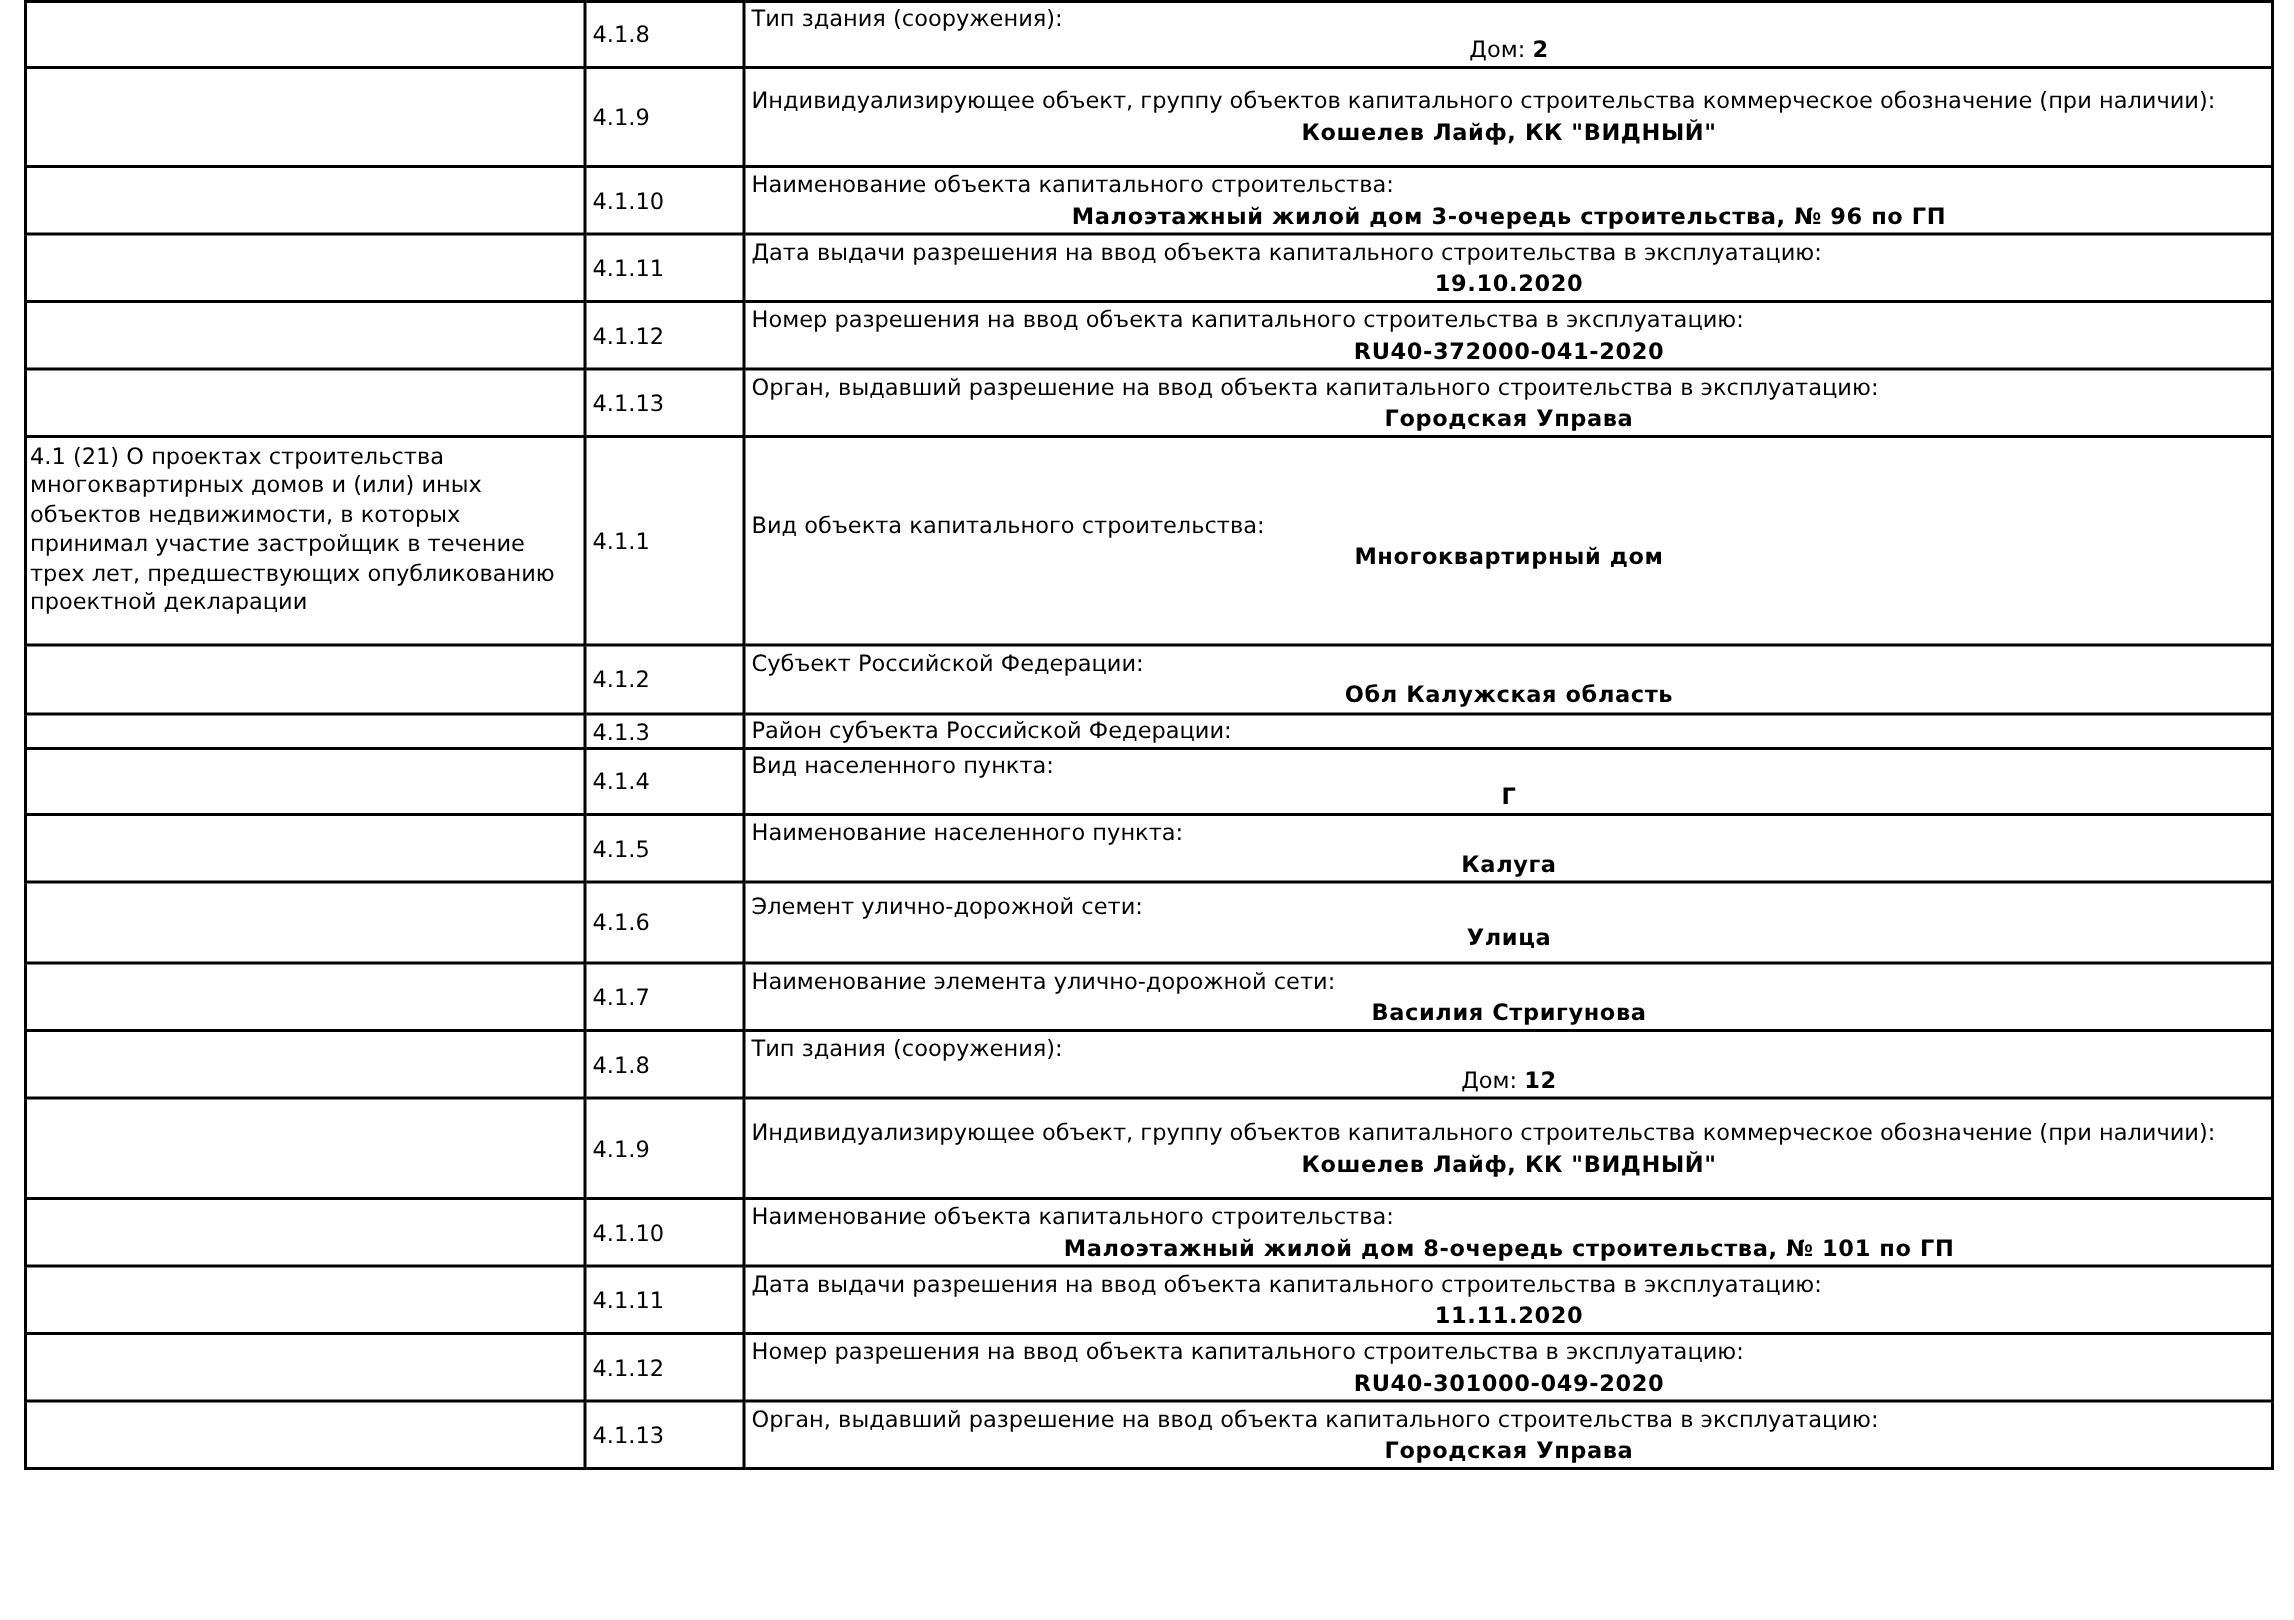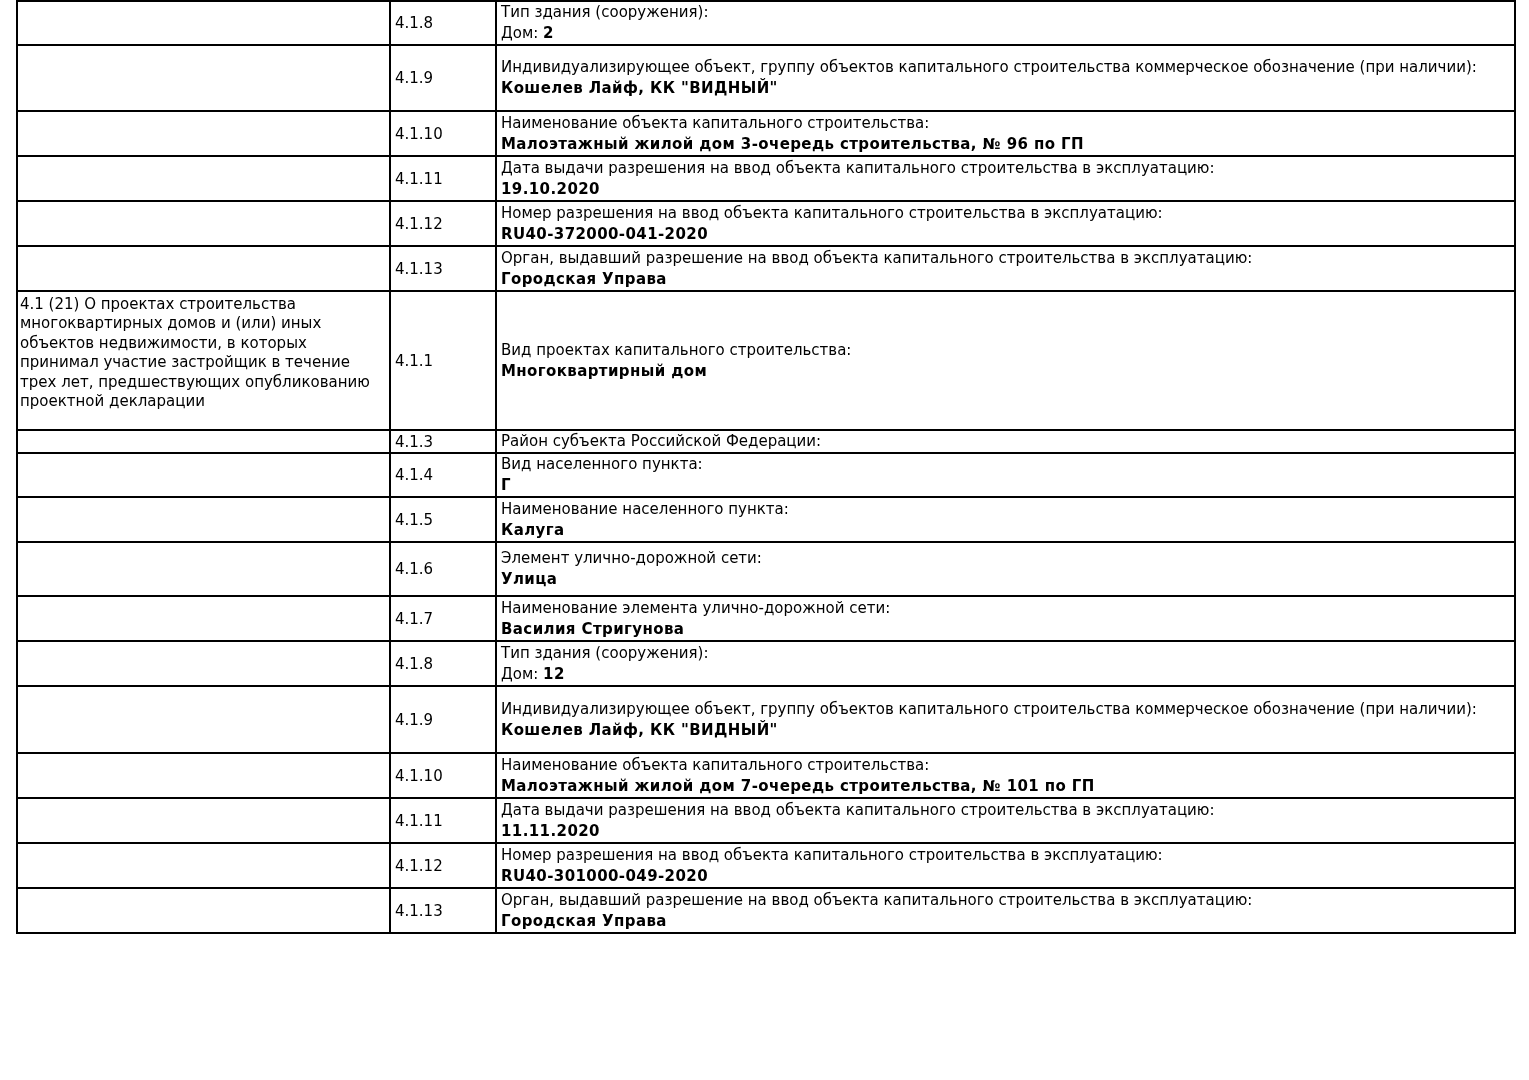--- a/index.html
+++ b/index.html
@@ -45,20 +45,21 @@
     vertical-align: middle;
     padding-left: 4px;
   }
   .label-line {
     line-height: 21px;
   }
   .value-line {
     font-weight: bold;
     line-height: 21px;
     letter-spacing: 0.4px;
+    text-align: center;
   }
   .value-prefix {
     font-weight: normal;
     letter-spacing: 0;
   }
 </style>
 </head>
 <body>
 
 <table class="doc-table">
@@ -147,25 +148,37 @@
   </tr>
 
   <tr style="height: 139px;">
     <td class="section-cell">
       <div class="section-text">4.1 (21) О проектах строительства многоквартирных домов и (или) иных объектов недвижимости, в которых принимал участие застройщик в течение трех лет, предшествующих опубликованию проектной декларации</div>
     </td>
     <td class="code-cell">
       <span>4.1.1</span>
     </td>
     <td class="details-cell">
-      <div class="label-line">Вид проектах капитального строительства:</div>
+      <div class="label-line">Вид объекта капитального строительства:</div>
       <div class="value-line"><span class="value-prefix"></span><span class="value-bold">Многоквартирный дом</span></div>
     </td>
   </tr>
 
+  <tr style="height: 46px;">
+    <td class="section-cell">
+      <div class="section-text"></div>
+    </td>
+    <td class="code-cell">
+      <span>4.1.2</span>
+    </td>
+    <td class="details-cell">
+      <div class="label-line">Субъект Российской Федерации:</div>
+      <div class="value-line"><span class="value-prefix"></span><span class="value-bold">Обл Калужская область</span></div>
+    </td>
+  </tr>
 
   <tr style="height: 16px;">
     <td class="section-cell">
       <div class="section-text"></div>
     </td>
     <td class="code-cell">
       <span>4.1.3</span>
     </td>
     <td class="details-cell">
       <div class="label-line">Район субъекта Российской Федерации:</div>
@@ -253,21 +266,21 @@
 
   <tr style="height: 45px;">
     <td class="section-cell">
       <div class="section-text"></div>
     </td>
     <td class="code-cell">
       <span>4.1.10</span>
     </td>
     <td class="details-cell">
       <div class="label-line">Наименование объекта капитального строительства:</div>
-      <div class="value-line"><span class="value-prefix"></span><span class="value-bold">Малоэтажный жилой дом 7-очередь строительства, № 101 по ГП</span></div>
+      <div class="value-line"><span class="value-prefix"></span><span class="value-bold">Малоэтажный жилой дом 8-очередь строительства, № 101 по ГП</span></div>
     </td>
   </tr>
 
   <tr style="height: 45px;">
     <td class="section-cell">
       <div class="section-text"></div>
     </td>
     <td class="code-cell">
       <span>4.1.11</span>
     </td>

